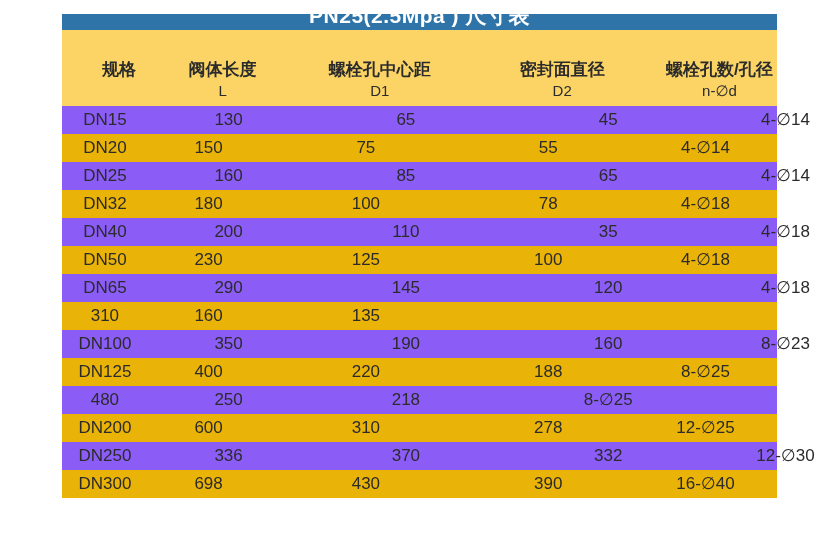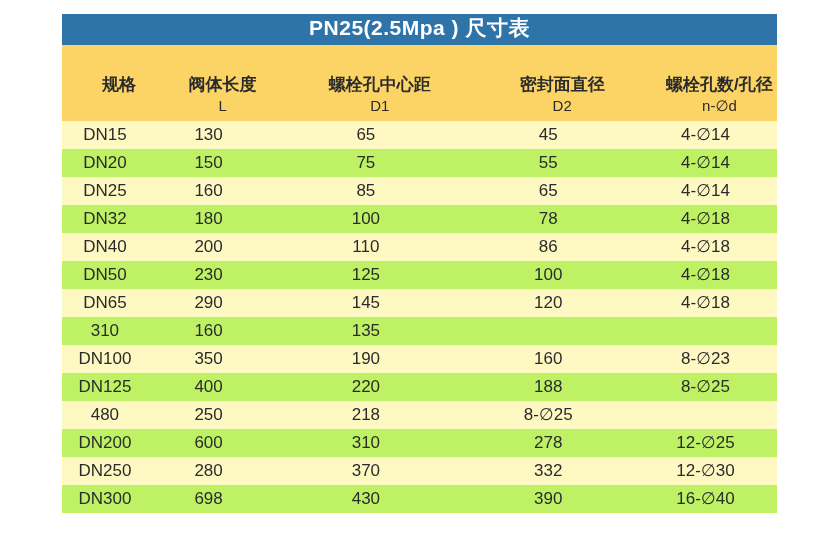--- a/index.html
+++ b/index.html
@@ -17,24 +17,24 @@
     height: 536px;
     background: #ffffff;
   }
   .table-card {
     position: absolute;
     left: 62px;
     top: 14px;
     width: 715px;
   }
   .title-bar {
-    height: 31px;
+    height: 16px;
     background: #2E74A9;
     display: flex;
-    align-items: flex-start;
+    align-items: flex-end;
     justify-content: center;
   }
   .title-bar span {
     color: #ffffff;
     font-weight: bold;
     font-size: 21px;
     letter-spacing: 0.5px;
   }
   .grid-row {
     display: grid;
@@ -61,22 +61,22 @@
   }
   .header-cell .sub {
     font-size: 15px;
     line-height: 20px;
     min-height: 20px;
   }
   .data-row {
     height: 28px;
     align-items: center;
   }
-  .data-row.odd { background: #fef9c3; }
-  .data-row.even { background: #bef264; }
+  .data-row.odd { background: #8b5cf6; gap: 20px; }
+  .data-row.even { background: #eab308; }
   .data-cell {
     text-align: center;
     font-size: 17px;
     color: #2b2b2b;
     line-height: 28px;
     white-space: nowrap;
   }
 </style>
 </head>
 <body>
@@ -134,21 +134,21 @@
           <div class="data-cell">DN32</div>
           <div class="data-cell">180</div>
           <div class="data-cell">100</div>
           <div class="data-cell">78</div>
           <div class="data-cell">4-∅18</div>
         </div>
         <div class="grid-row data-row odd">
           <div class="data-cell">DN40</div>
           <div class="data-cell">200</div>
           <div class="data-cell">110</div>
-          <div class="data-cell">86</div>
+          <div class="data-cell">35</div>
           <div class="data-cell">4-∅18</div>
         </div>
         <div class="grid-row data-row even">
           <div class="data-cell">DN50</div>
           <div class="data-cell">230</div>
           <div class="data-cell">125</div>
           <div class="data-cell">100</div>
           <div class="data-cell">4-∅18</div>
         </div>
         <div class="grid-row data-row odd">
@@ -185,21 +185,21 @@
         </div>
         <div class="grid-row data-row even">
           <div class="data-cell">DN200</div>
           <div class="data-cell">600</div>
           <div class="data-cell">310</div>
           <div class="data-cell">278</div>
           <div class="data-cell">12-∅25</div>
         </div>
         <div class="grid-row data-row odd">
           <div class="data-cell">DN250</div>
-          <div class="data-cell">280</div>
+          <div class="data-cell">336</div>
           <div class="data-cell">370</div>
           <div class="data-cell">332</div>
           <div class="data-cell">12-∅30</div>
         </div>
         <div class="grid-row data-row even">
           <div class="data-cell">DN300</div>
           <div class="data-cell">698</div>
           <div class="data-cell">430</div>
           <div class="data-cell">390</div>
           <div class="data-cell">16-∅40</div>

